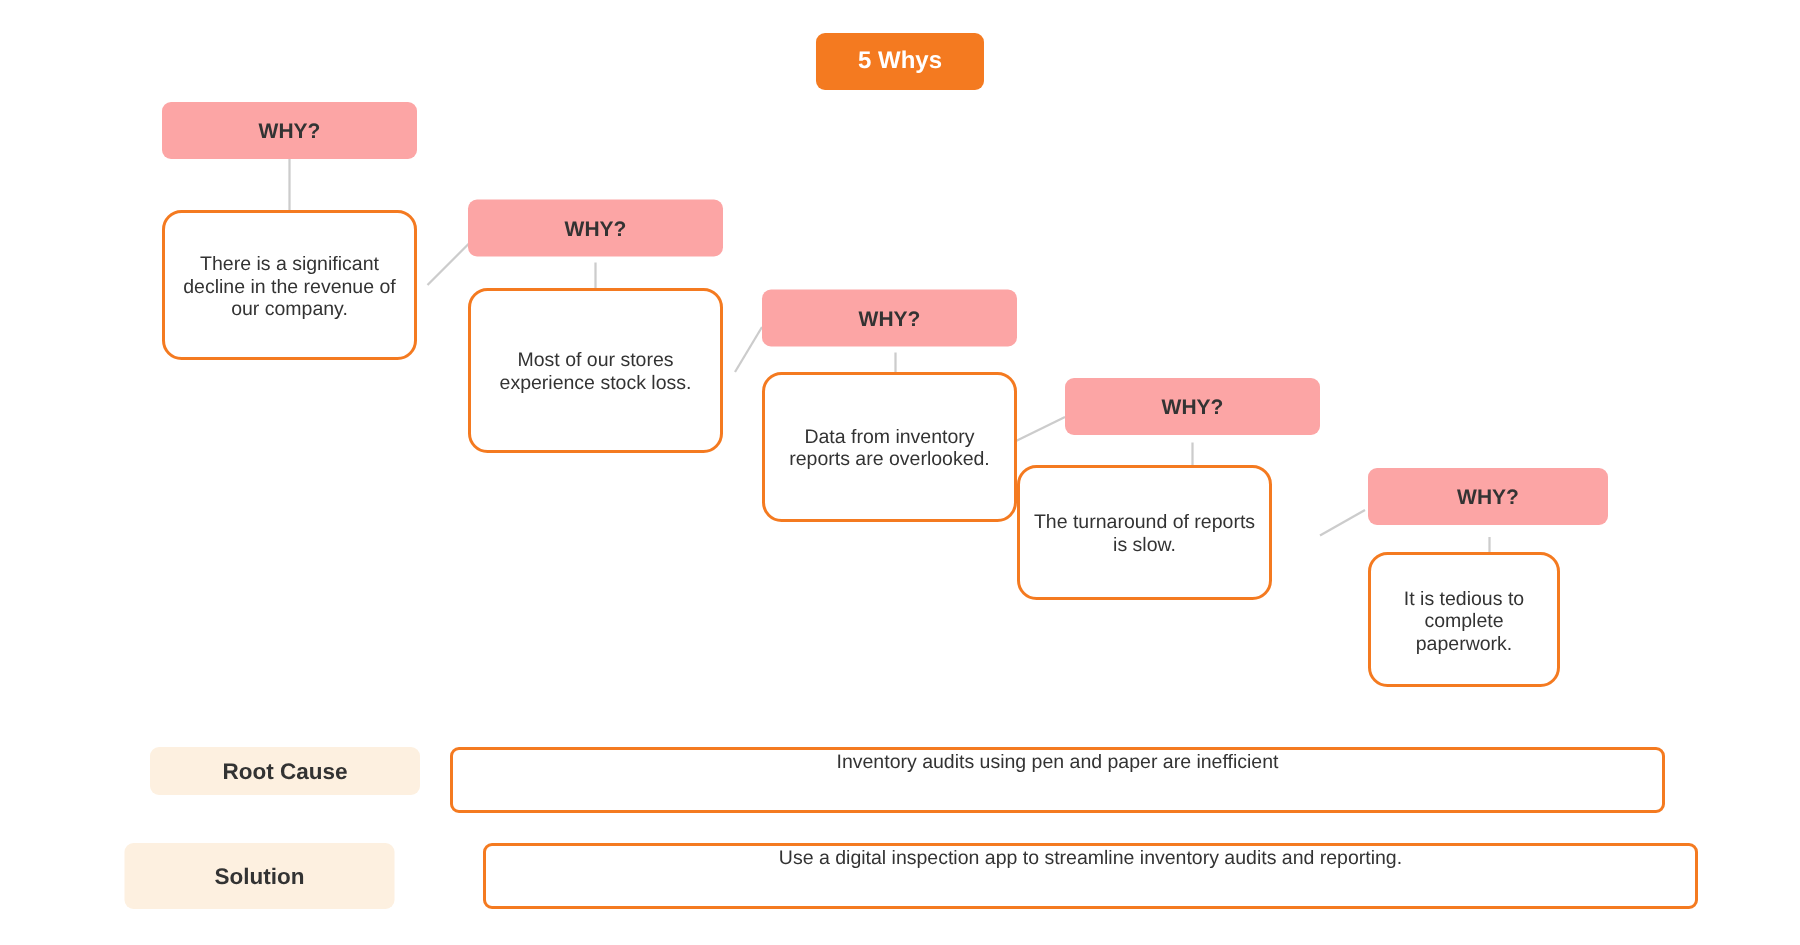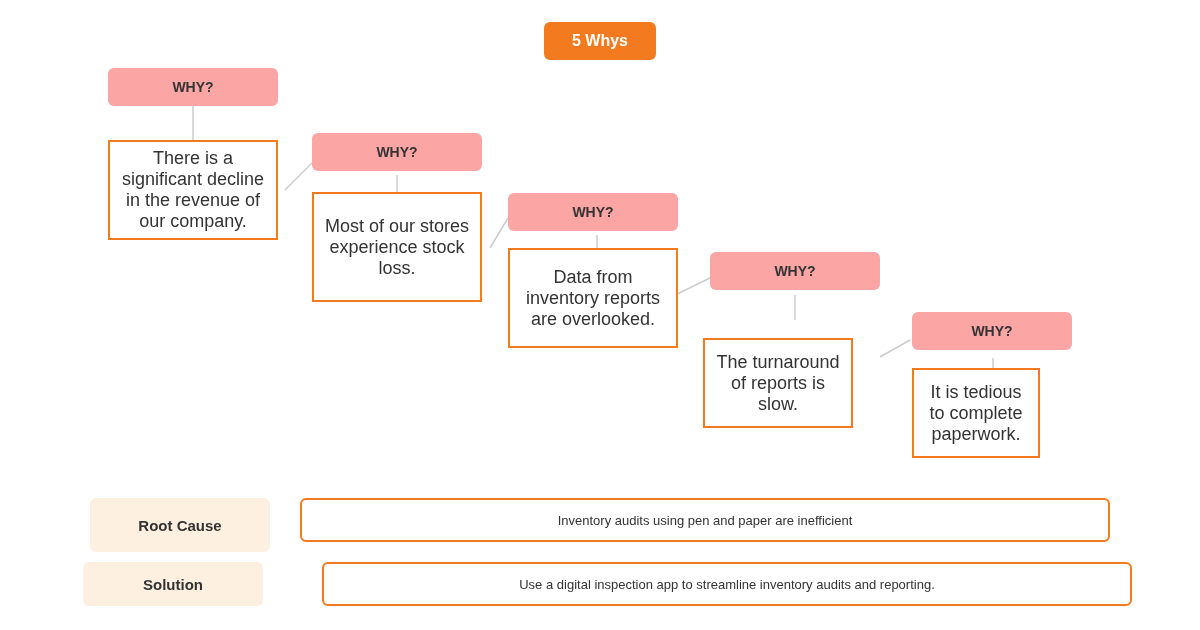--- a/index.html
+++ b/index.html
@@ -47,22 +47,22 @@
       display: flex;
       align-items: center;
       justify-content: center;
     }
 
     
     .content-box {
       position: absolute;
       background: #fff;
       border: 2px solid #F47A20;
-      border-radius: 0;
-      font-size: 18px;
+      border-radius: 13px;
+      font-size: 13px;
       color: #333;
       text-align: center;
       display: flex;
       align-items: center;
       justify-content: center;
       padding: 8px;
     }
 
     
     .connector-svg {
@@ -88,21 +88,20 @@
     }
 
     .bottom-content {
       position: absolute;
       background: #fff;
       border: 2px solid #F47A20;
       border-radius: 6px;
       font-size: 13px;
       color: #333;
       display: flex;
-      align-items: center;
       justify-content: center;
       text-align: center;
     }
   </style>
 </head>
 <body>
 
 <div class="page-container">
 
   <svg class="connector-svg">
@@ -149,33 +148,33 @@
   </div>
 
   <div class="content-box" style="left: 508px; top: 248px; width: 170px; height: 100px;">
     <span>Data from inventory reports are overlooked.</span>
   </div>
 
   <div class="why-label" style="left: 710px; top: 252px; width: 170px; height: 38px;">
     <span>WHY?</span>
   </div>
 
-  <div class="content-box" style="left: 703px; top: 310px; width: 150px; height: 90px; margin-top: 28px;">
+  <div class="content-box" style="left: 678px; top: 310px; width: 170px; height: 90px;">
     <span>The turnaround of reports is slow.</span>
   </div>
 
   <div class="why-label" style="left: 912px; top: 312px; width: 160px; height: 38px;">
     <span>WHY?</span>
   </div>
 
   <div class="content-box" style="left: 912px; top: 368px; width: 128px; height: 90px; justify-content: flex-end;">
     <span>It is tedious to complete paperwork.</span>
   </div>
 
-  <div class="bottom-label" style="left: 90px; top: 498px; width: 180px; height: 54px;">
+  <div class="bottom-label" style="left: 100px; top: 498px; width: 180px; height: 32px;">
     <span>Root Cause</span>
   </div>
 
   <div class="bottom-content" style="left: 300px; top: 498px; width: 810px; height: 44px;">
     <span>Inventory audits using pen and paper are inefficient</span>
   </div>
 
   <div class="bottom-label" style="left: 83px; top: 562px; width: 180px; height: 44px;">
     <span>Solution</span>
   </div>

